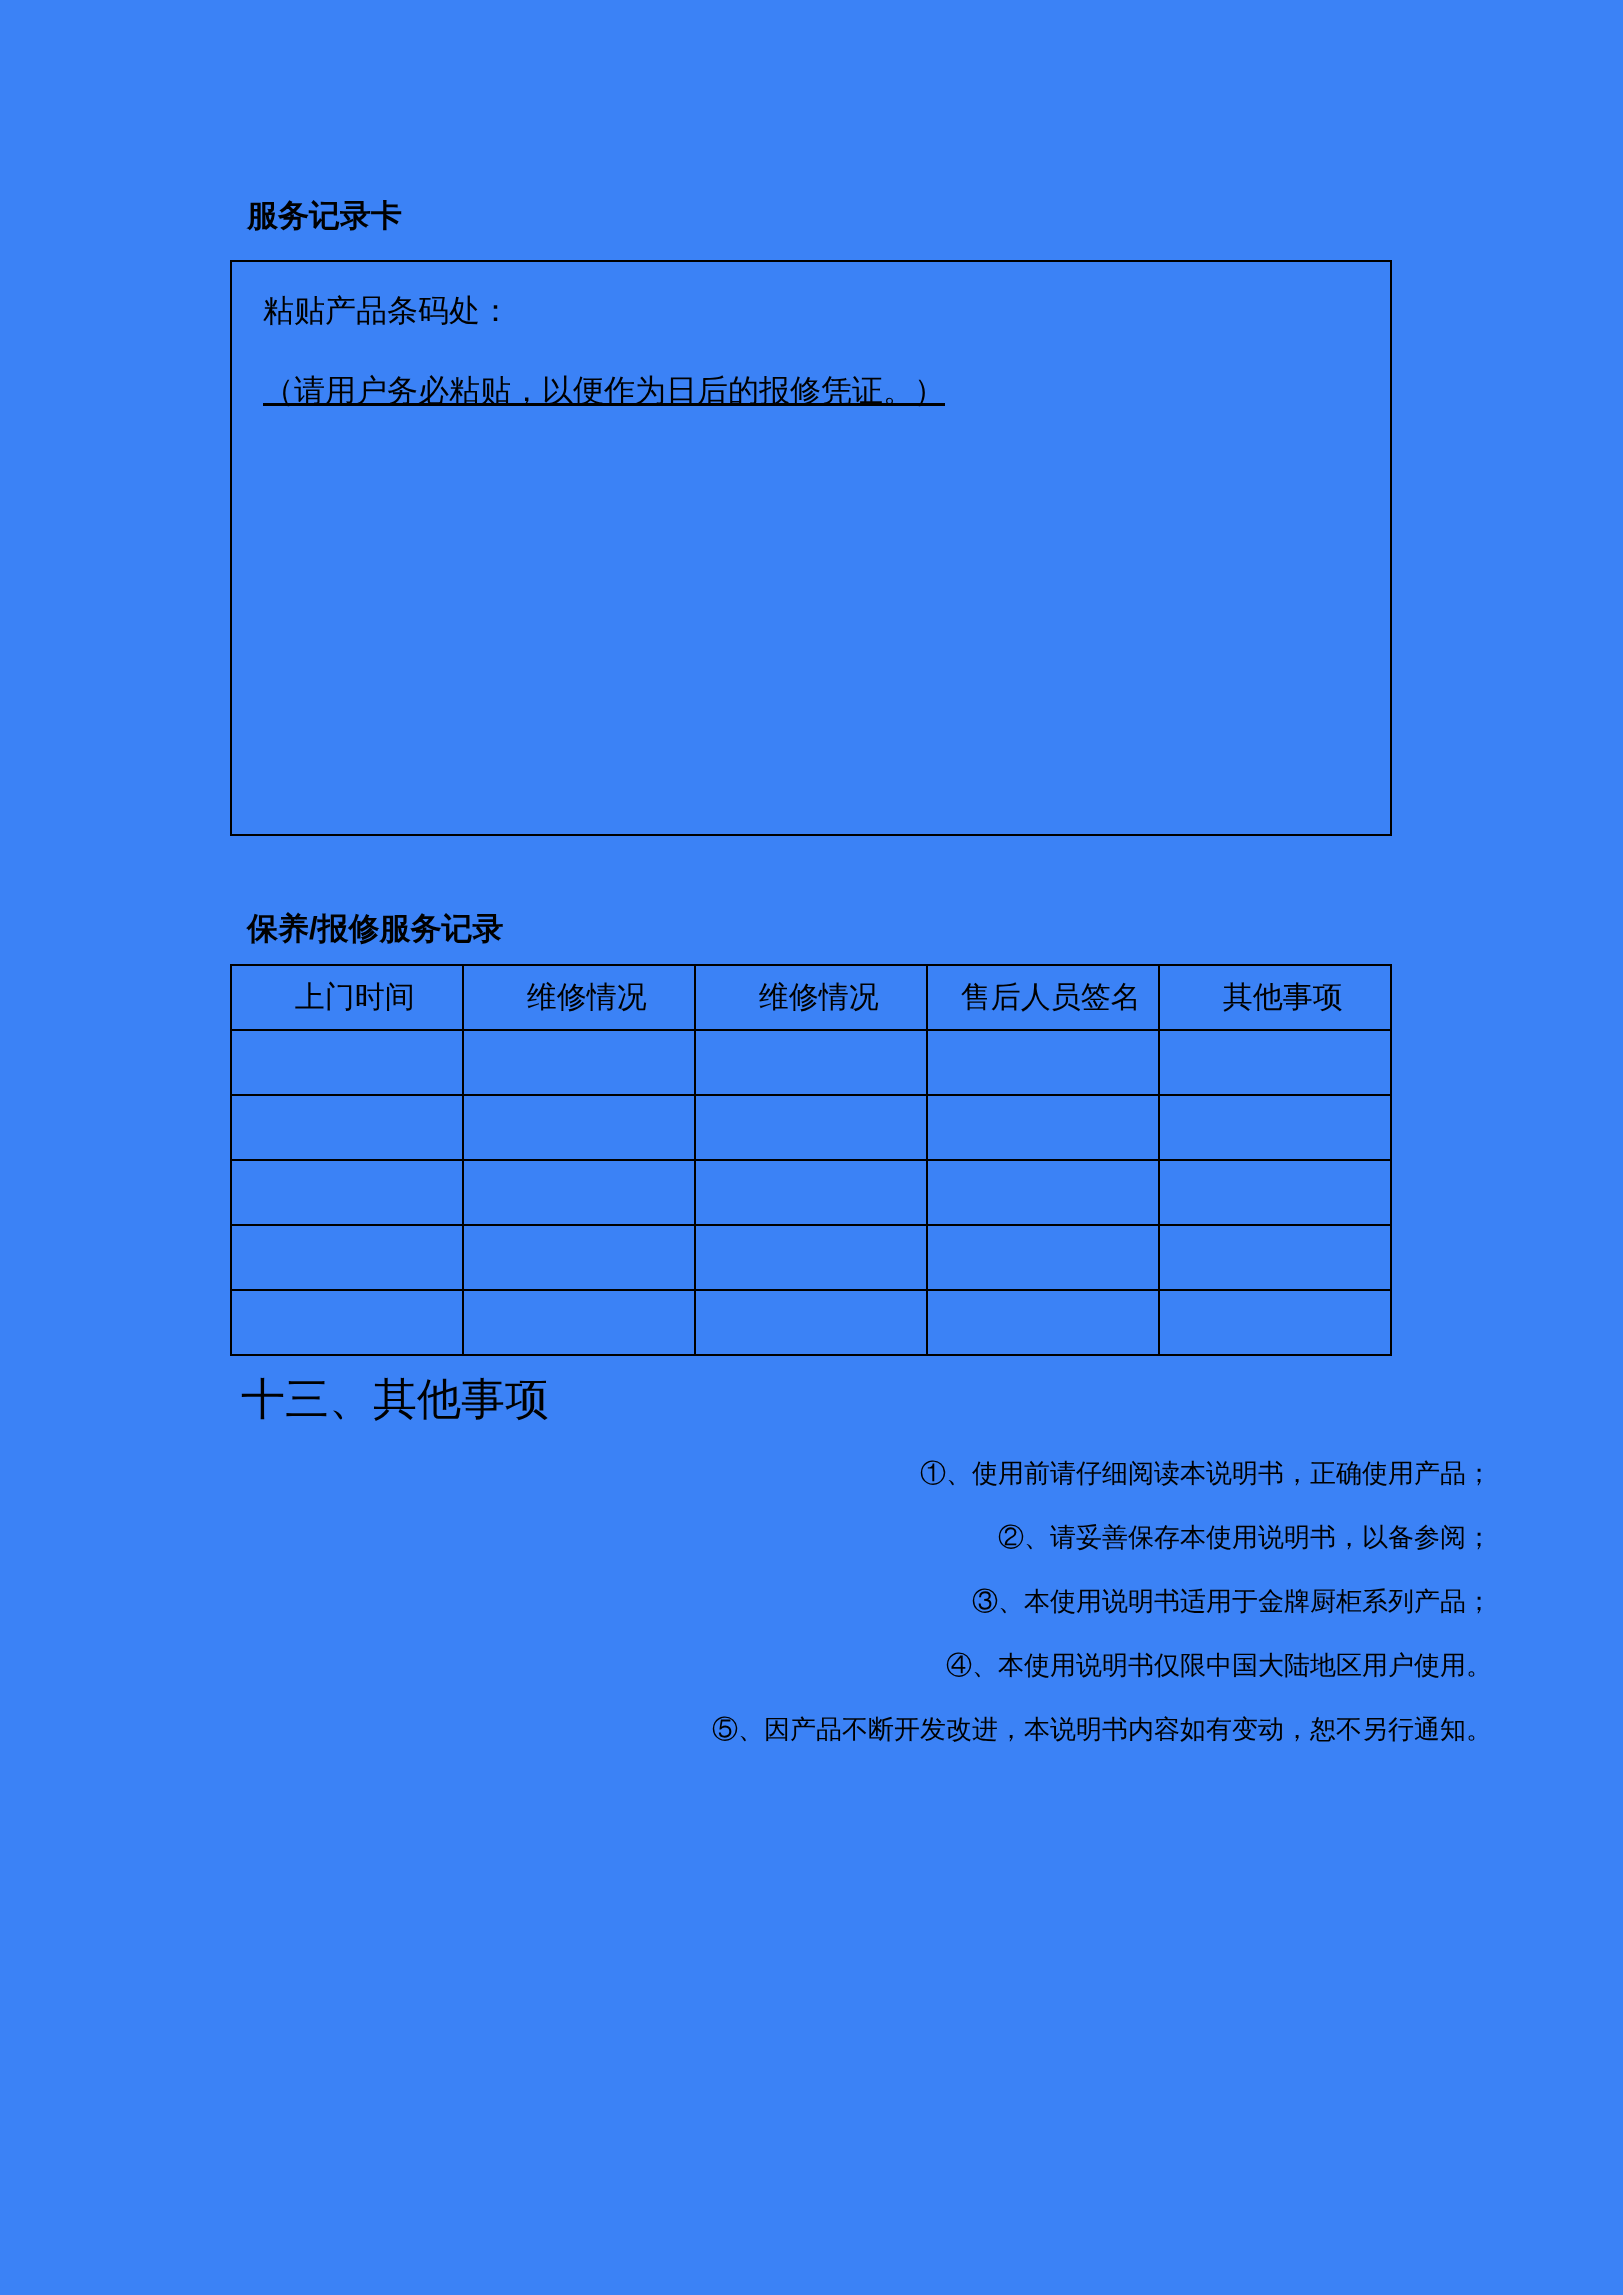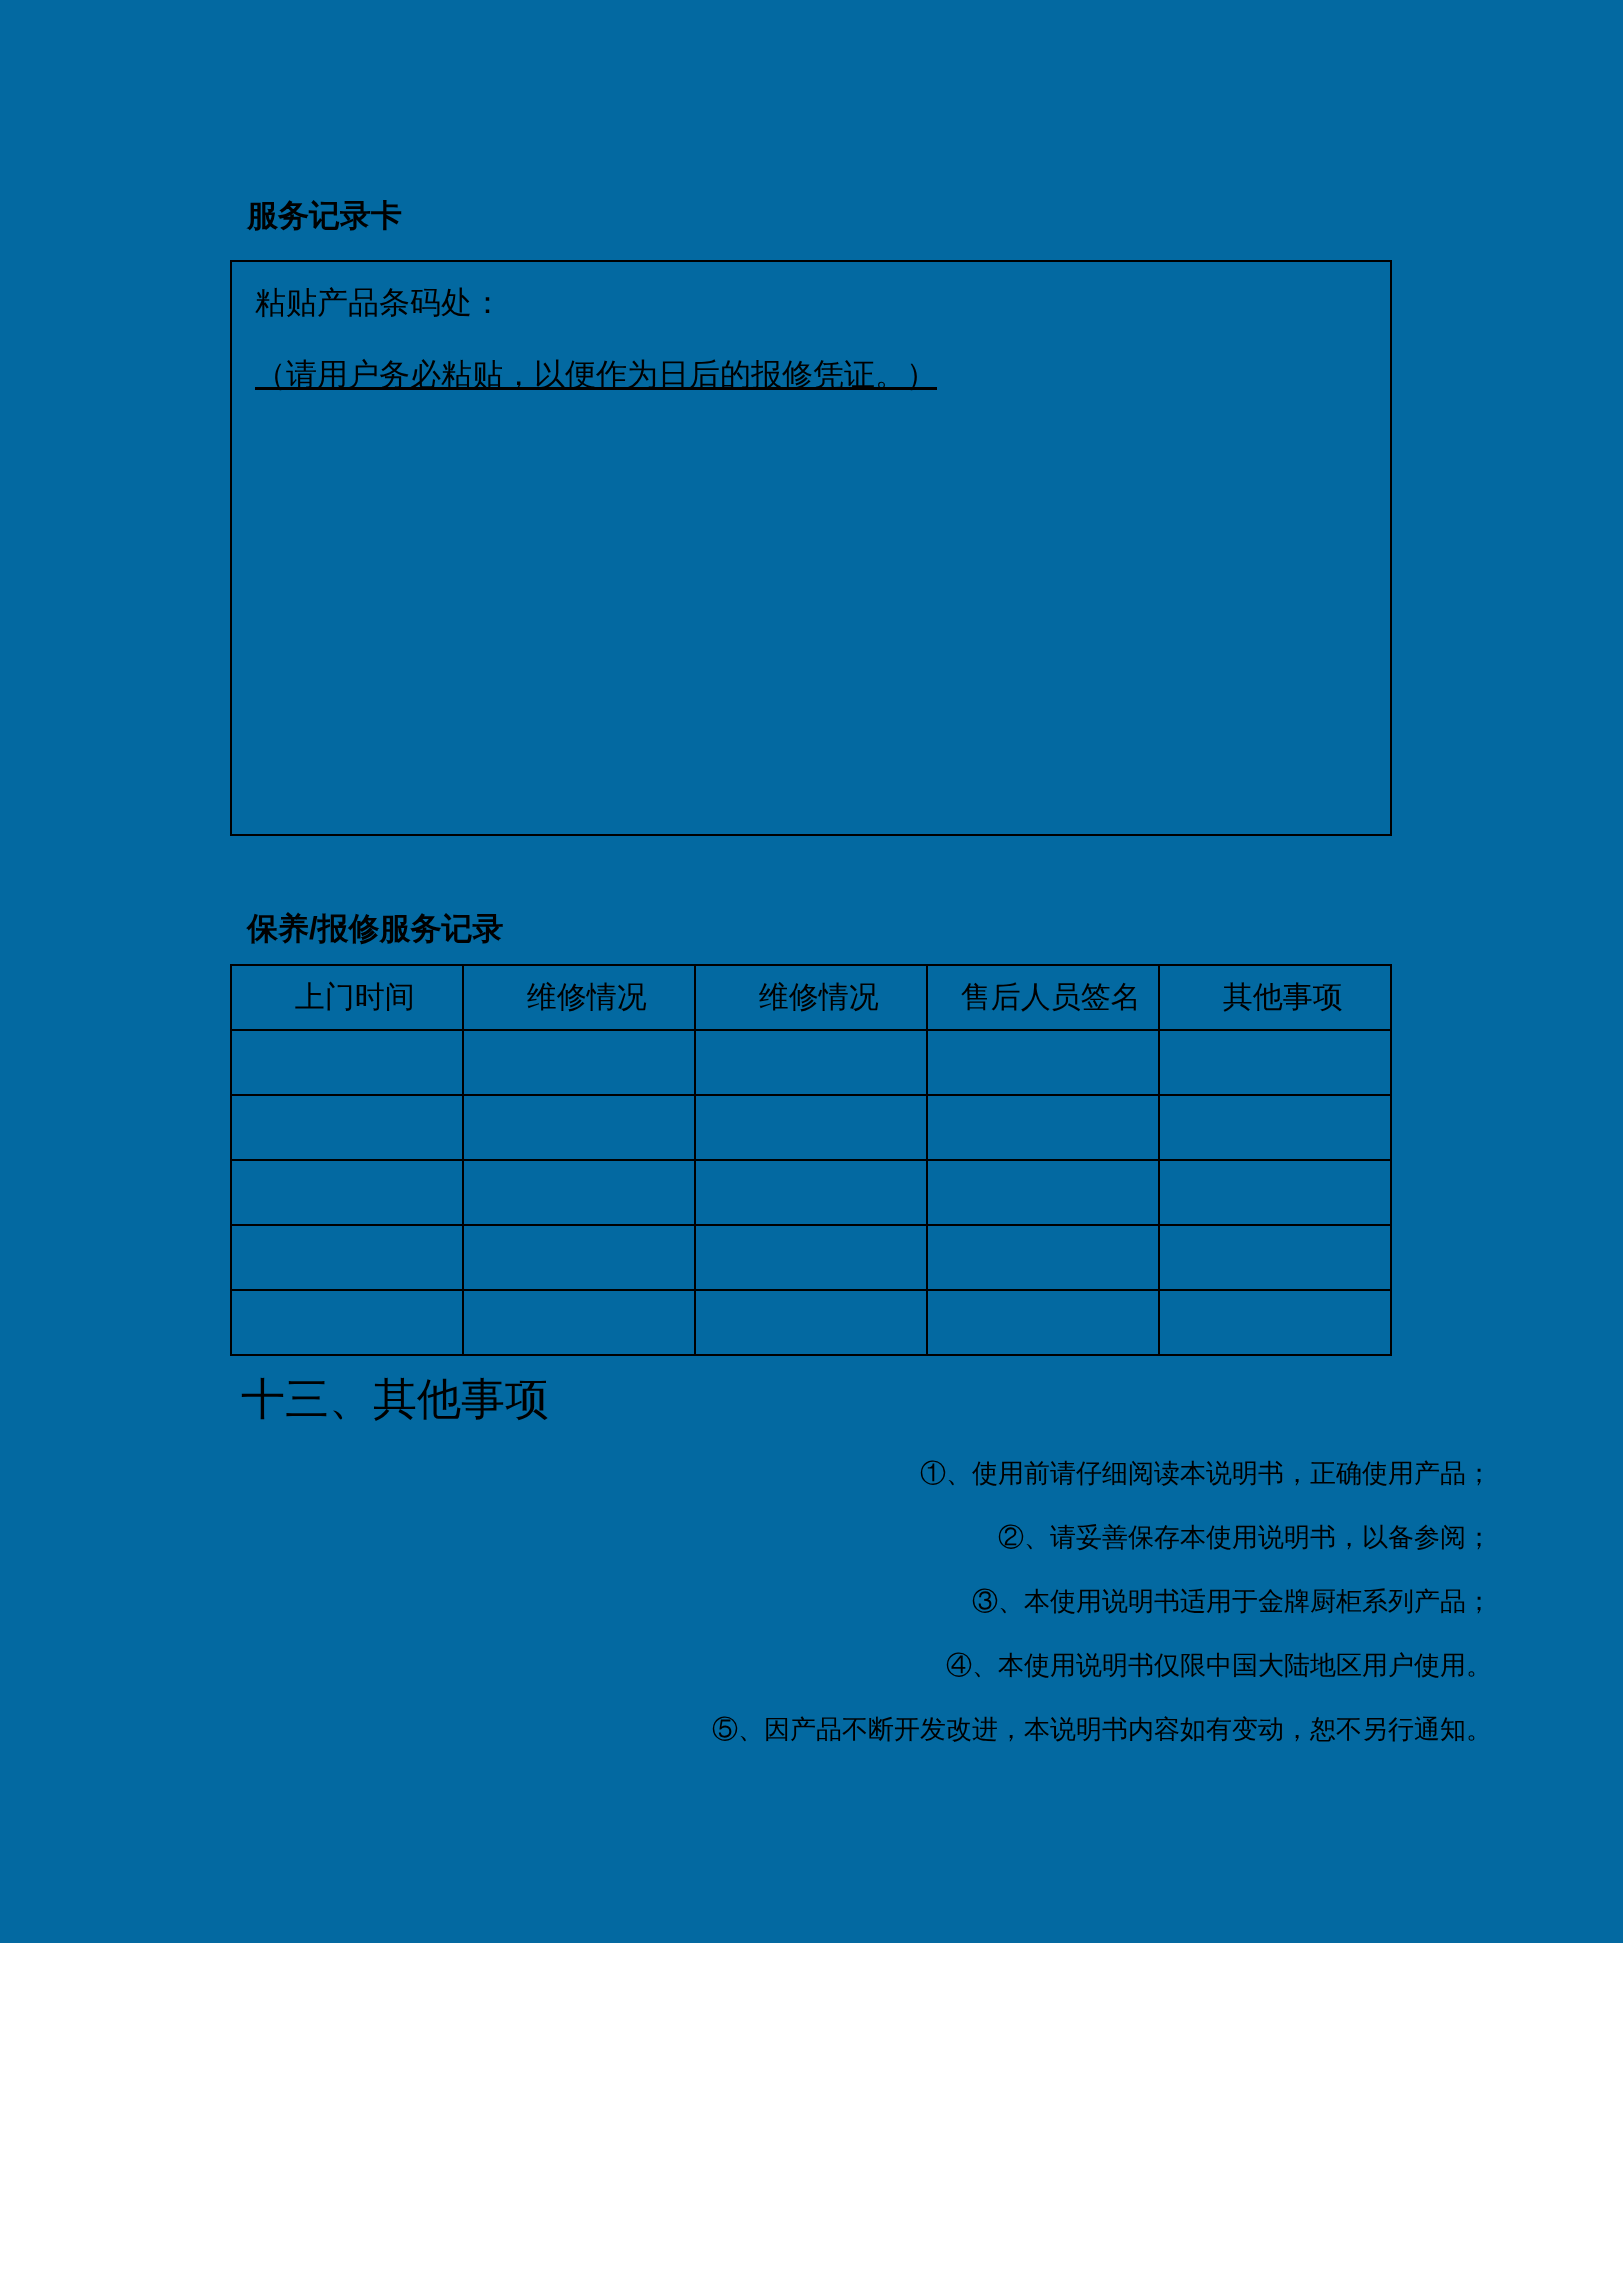--- a/index.html
+++ b/index.html
@@ -3,22 +3,22 @@
 <meta charset="utf-8">
 <style>
   html, body {
     margin: 0;
     padding: 0;
     background: #ffffff;
   }
   .page {
     position: relative;
     width: 1623px;
-    height: 1943px;
-    background: #0369a1;
+    height: 2295px;
+    background: #3b82f6;
     color: #000000;
     font-family: "Liberation Sans", sans-serif;
     overflow: hidden;
   }
 
   
   .h-small {
     position: absolute;
     left: 247px;
     font-size: 31px;
@@ -33,21 +33,21 @@
   .barcode-box {
     position: absolute;
     left: 230px;
     top: 260px;
     width: 1162px;
     height: 576px;
     border: 2px solid #000000;
     box-sizing: border-box;
   }
   .barcode-box p {
-    margin: 8px;
+    margin: 16px;
     font-size: 31px;
     line-height: 31px;
     font-weight: 400;
   }
   .barcode-label {
     padding: 17px 0 0 15px;
   }
   .barcode-note {
     padding: 33px 0 0 15px;
     text-decoration: underline;

